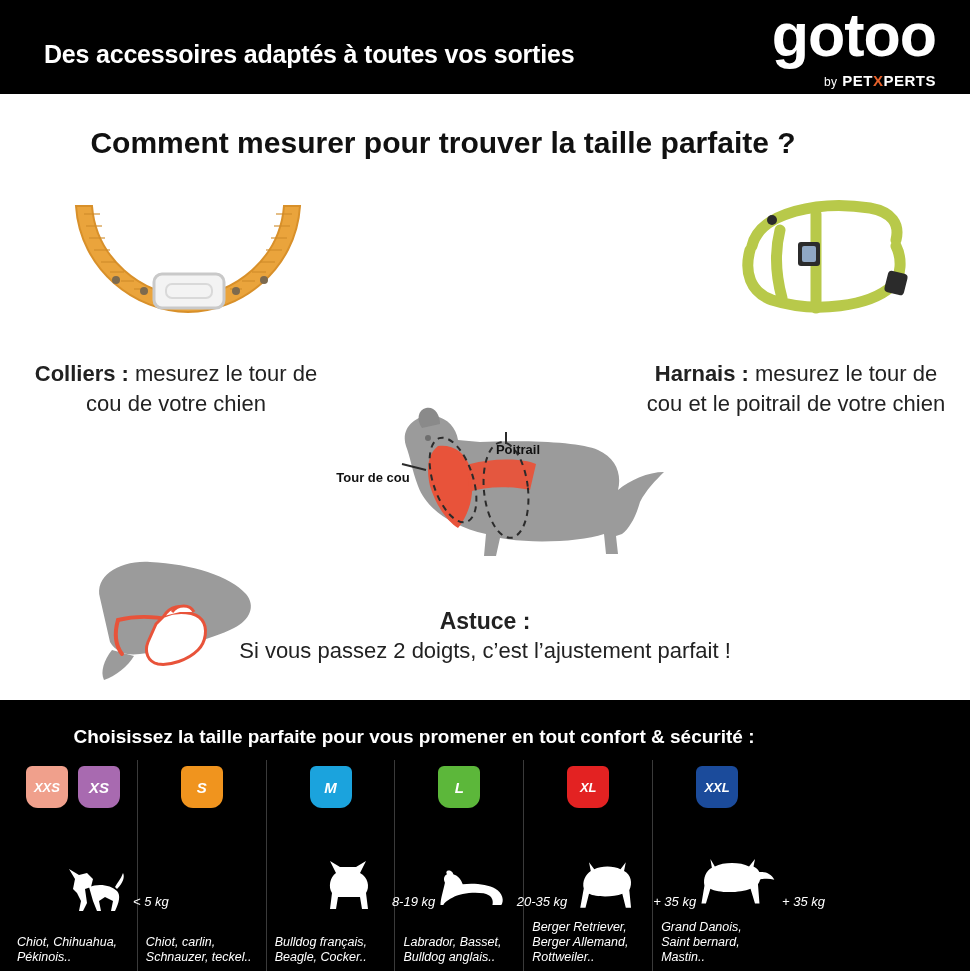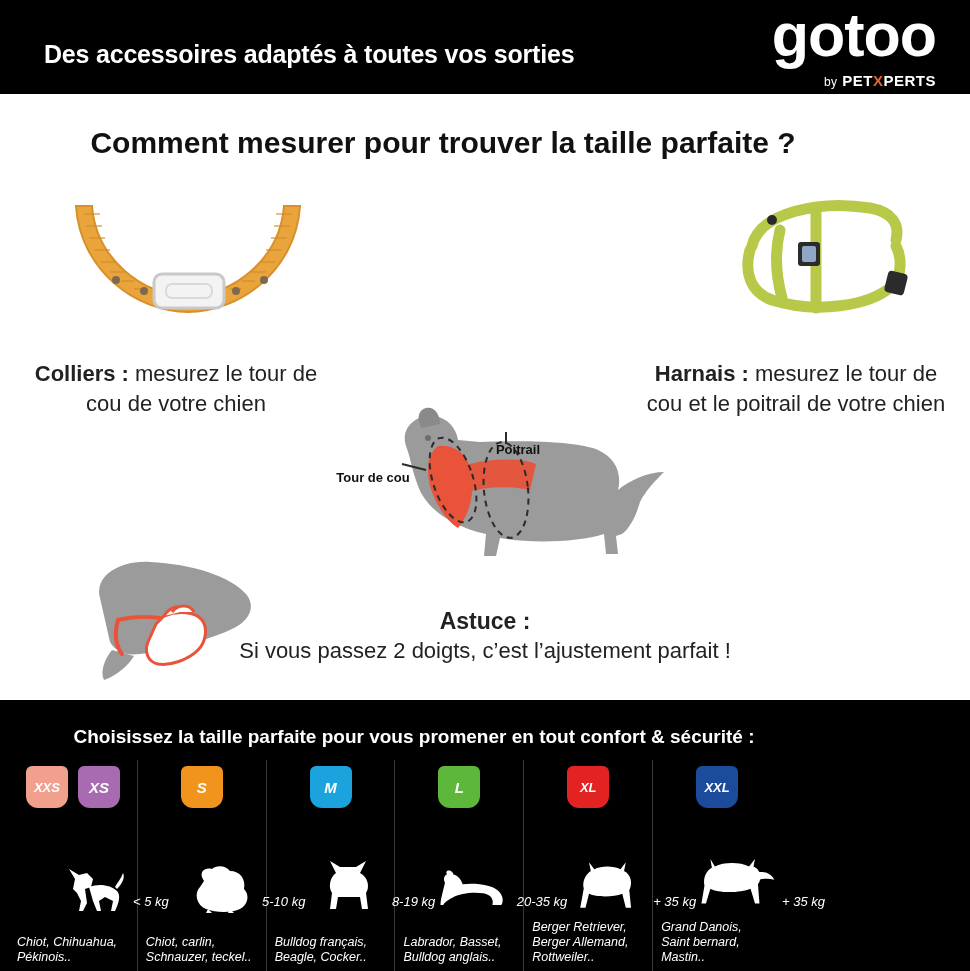--- a/index.html
+++ b/index.html
@@ -233,28 +233,20 @@
           </svg>
           <span class="weight">&lt; 5 kg</span>
         </div>
         <div class="breeds">Chiot, Chihuahua, Pékinois..</div>
       </div>
 
       <div class="size-col">
         <div class="badges">
           <div class="badge" style="background:#f0941e">S</div>
         </div>
-        <div class="dogrow">
-          <svg width="70" height="48" viewBox="0 0 70 48">
-            <path d="M18 16 C12 8, 18 2, 26 4 C30 0, 40 0, 44 6 C54 6, 60 14, 58 24
-                     C64 30, 62 40, 54 44 C46 48, 30 48, 20 44 C10 40, 8 28, 14 22 Z" fill="#fff"></path>
-            <path d="M22 44 L20 48 L26 48 Z M44 44 L42 48 L48 48 Z" fill="#fff"></path>
-          </svg>
-          <span class="weight">5-10 kg</span>
-        </div>
         <div class="breeds">Chiot, carlin, Schnauzer, teckel..</div>
       </div>
 
       <div class="size-col">
         <div class="badges">
           <div class="badge" style="background:#1ba3dd">M</div>
         </div>
         <div class="dogrow">
           <svg width="72" height="54" viewBox="0 0 72 54">
             <path d="M22 14 L16 2 L26 8 L42 8 L52 2 L46 14 C54 18, 56 28, 52 34

